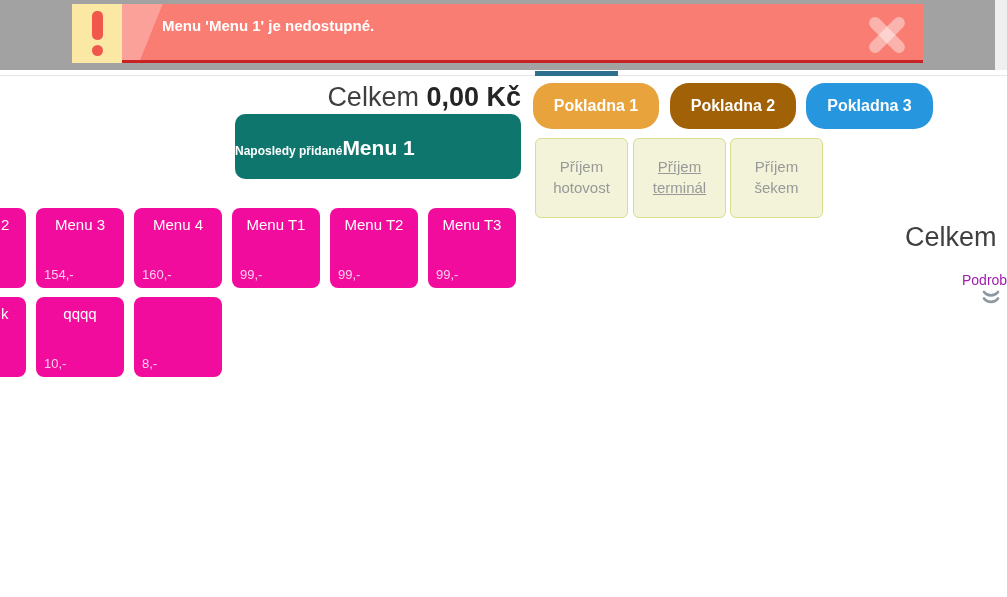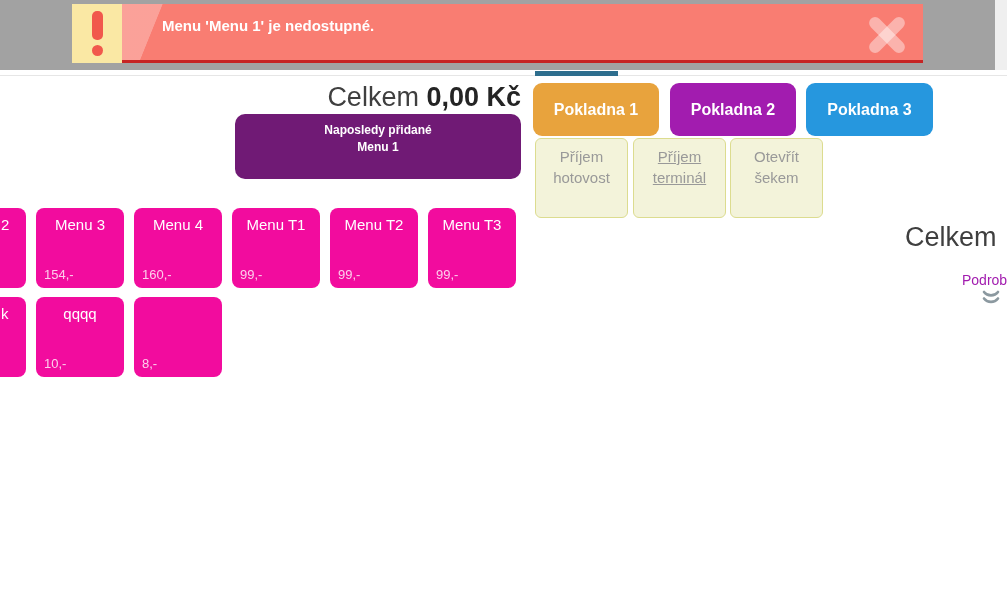--- a/index.html
+++ b/index.html
@@ -65,42 +65,42 @@
   }
   
   .total-line {
     position:absolute; left:0px; top:82px; width:521px;
     text-align:right; font-size:27px; color:#3f3f3f;
     white-space:nowrap;
   }
   .total-line .total-value { font-weight:bold; color:#242424; }
   .last-added-btn {
     position:absolute; left:235px; top:114px; width:286px; height:65px;
-    background:#701a75; border-radius:10px; cursor:pointer;
-    display:flex; flex-direction:column; align-items:center; justify-content:flex-start;
+    background:#0f766e; border-radius:10px; cursor:pointer;
+    display:flex; flex-direction:row; align-items:center; justify-content:flex-start;
     color:#ffffff;
   }
   .last-added-caption { font-size:12px; font-weight:bold; margin-top:9px; }
-  .last-added-item    { font-size:12px; font-weight:bold; margin-top:3px; }
+  .last-added-item    { font-size:21px; font-weight:bold; margin-top:3px; }
   
   .register-btn {
-    position:absolute; top:83px; height:53px; border-radius:9px;
+    position:absolute; top:83px; height:46px; border-radius:19px;
     color:#ffffff; font-size:16px; font-weight:bold;
     display:flex; align-items:center; justify-content:center;
     cursor:pointer; border:none;
   }
   .register-1 { left:533px; width:126px; background:#e8a33d; }
-  .register-2 { left:670px; width:126px; background:#a21caf;text-align:right; }
+  .register-2 { left:670px; width:126px; background:#a16207;text-align:right; }
   .register-3 { left:806px; width:127px; background:#2697de; }
   
   .pay-btn {
     position:absolute; top:138px; height:80px; width:93px;
     background:#f3f3da; border:1px solid #dcdc8f; border-radius:6px;
     color:#999999; font-size:15px; line-height:21px;
-    text-align:center; padding-top:7px; cursor:pointer;
+    text-align:center; padding-top:17px; cursor:pointer;
   }
   .pay-1 { left:535px; }
   .pay-2 { left:633px;text-decoration:underline; }
   .pay-3 { left:730px; }
   
   .tile-row {
     position:absolute; left:-62px; display:flex; gap:10px;
   }
   .tile-row-1 { top:208px; }
   .tile-row-2 { top:297px; }
@@ -165,21 +165,21 @@
   <span class="last-added-caption">Naposledy přidané</span>
   <span class="last-added-item">Menu 1</span>
 </div>
 
 <button class="register-btn register-1">Pokladna 1</button>
 <button class="register-btn register-2">Pokladna 2</button>
 <button class="register-btn register-3">Pokladna 3</button>
 
 <div class="pay-btn pay-1">Příjem hotovost</div>
 <div class="pay-btn pay-2">Příjem terminál</div>
-<div class="pay-btn pay-3">Otevřít šekem</div>
+<div class="pay-btn pay-3">Příjem šekem</div>
 
 <div class="tile-row tile-row-1">
   <div class="tile tile--cut">
     <div class="tile-title">2</div>
   </div>
   <div class="tile">
     <div class="tile-title">Menu 3</div>
     <div class="tile-price">154,-</div>
   </div>
   <div class="tile">

